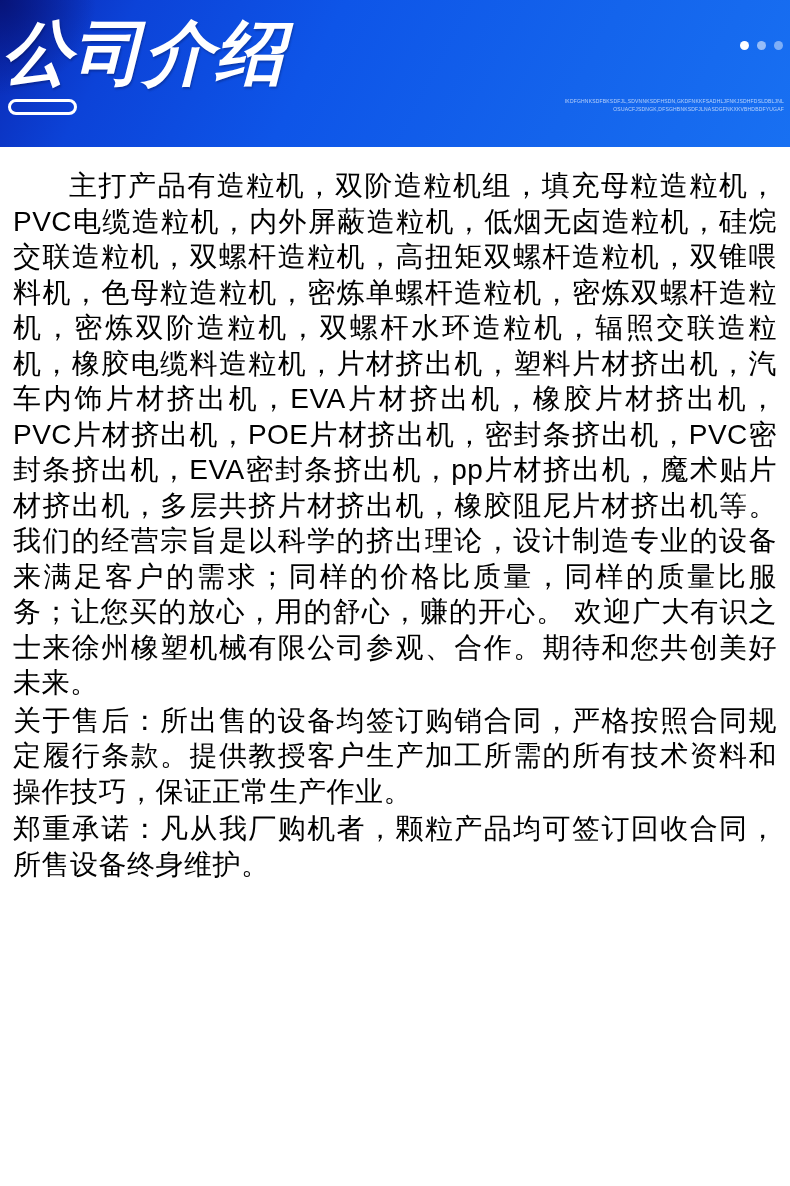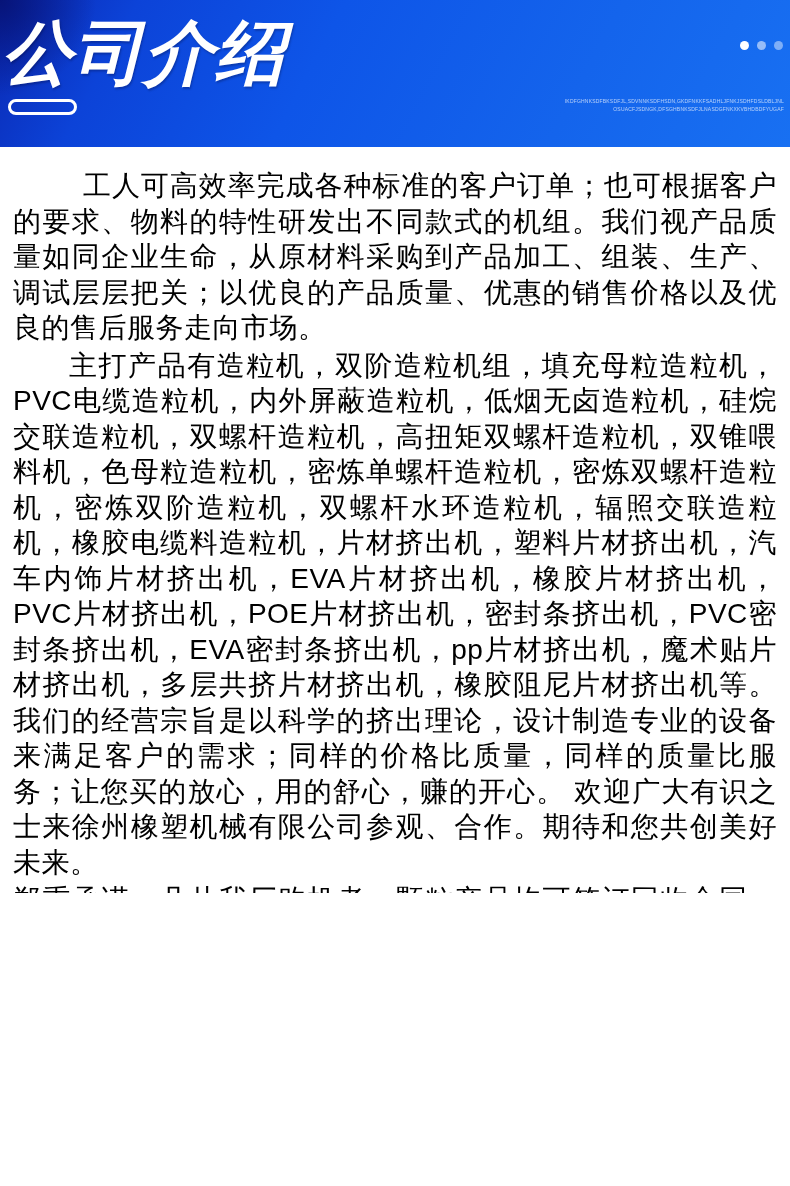--- a/index.html
+++ b/index.html
@@ -107,18 +107,18 @@
 
     <div class="banner-pill"></div>
 
     <div class="banner-watermark">
       <div>IKDFGHNKSDFBKSDFJL,SDVNNKSDFHSDN,GKDFNKKFSADHLJFNKJSDHFDSLDBLJNL</div>
       <div>OSUACFJSDNGK,DFSGHBNKSDFJLNASDGFNKXKVBHDBDFYUGAF</div>
     </div>
   </div>
 
   <div class="content">
-    <p class="indent-2x">工人可高效率完成各种标准的客户订单；也可根据客户的要求、物料的特性研发出不同款式的机组。我们视产品质量如同企业生命，从原材料采购到产品加工、组装、生产、调试层层把关；以优良的产品质量、优惠的销售价格以及优良的售后服务走向市场。</p>
     <p class="indent-2">主打产品有造粒机，双阶造粒机组，填充母粒造粒机，PVC电缆造粒机，内外屏蔽造粒机，低烟无卤造粒机，硅烷交联造粒机，双螺杆造粒机，高扭矩双螺杆造粒机，双锥喂料机，色母粒造粒机，密炼单螺杆造粒机，密炼双螺杆造粒机，密炼双阶造粒机，双螺杆水环造粒机，辐照交联造粒机，橡胶电缆料造粒机，片材挤出机，塑料片材挤出机，汽车内饰片材挤出机，EVA片材挤出机，橡胶片材挤出机，PVC片材挤出机，POE片材挤出机，密封条挤出机，PVC密封条挤出机，EVA密封条挤出机，pp片材挤出机，魔术贴片材挤出机，多层共挤片材挤出机，橡胶阻尼片材挤出机等。我们的经营宗旨是以科学的挤出理论，设计制造专业的设备来满足客户的需求；同样的价格比质量，同样的质量比服务；让您买的放心，用的舒心，赚的开心。 欢迎广大有识之士来徐州橡塑机械有限公司参观、合作。期待和您共创美好未来。</p>
+    <p class="indent-0">关于售后：所出售的设备均签订购销合同，严格按照合同规定履行条款。提供教授客户生产加工所需的所有技术资料和操作技巧，保证正常生产作业。</p>
     <p class="indent-0">郑重承诺：凡从我厂购机者，颗粒产品均可签订回收合同，所售设备终身维护。</p>
   </div>
 
 </div>
 
 </body></html>

